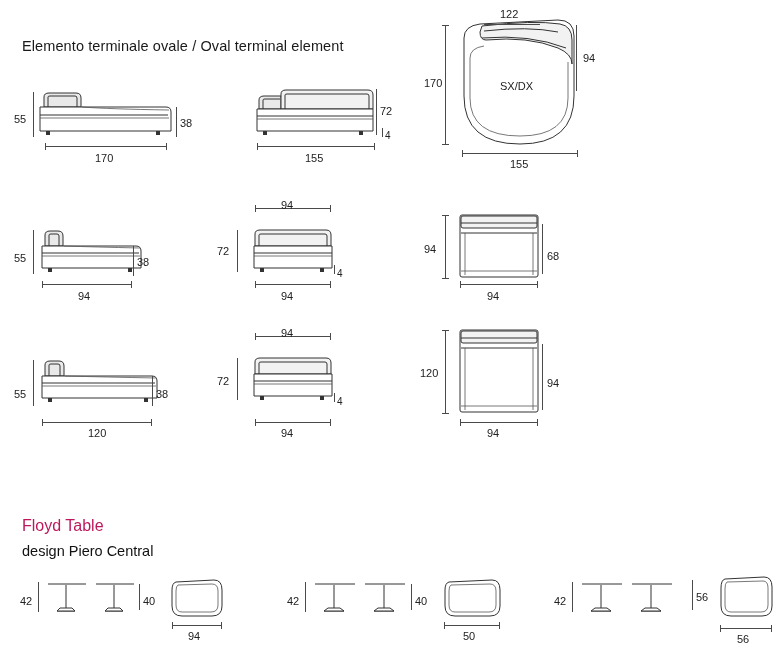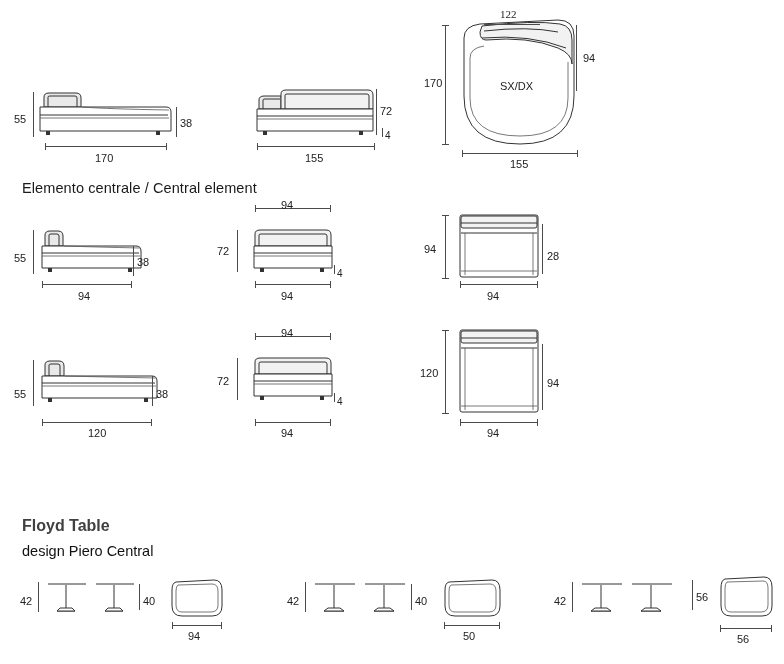--- a/index.html
+++ b/index.html
@@ -14,22 +14,22 @@
   .stage{position:absolute;left:0;top:0;width:784px;height:664px;}
   .abs{position:absolute;}
   .sec-title{
     font-size:14.5px;
     color:#1a1a1a;
     white-space:nowrap;
     letter-spacing:0.1px;
   }
   .prod-title{
     font-size:16px;
-    font-weight:bold;
-    color:#404040;
+    font-weight:normal;
+    color:#be185d;
     white-space:nowrap;
   }
   .prod-sub{
     font-size:14.5px;
     color:#111;
     white-space:nowrap;
   }
   .dim{
     font-size:11px;
     color:#222;
@@ -52,20 +52,21 @@
   .sofa-thin{stroke:#555555;stroke-width:0.8;fill:none;}
   .shade{fill:#e9e9e9;stroke:#333333;stroke-width:1;}
   .shade2{fill:#f2f2f2;stroke:#333333;stroke-width:1;}
   .foot{fill:#333;stroke:none;}
 </style>
 </head>
 <body>
 
 <div class="stage">
 
+  <div class="abs sec-title" style="left:22px;top:38px;">Elemento terminale ovale / Oval terminal element</div>
 
   <div class="abs" style="left:38px;top:85px;">
     <svg width="140" height="60" viewBox="0 0 140 60">
 
       <path class="shade" d="M6,22 L6,12 Q6,8 11,8 L38,8 Q43,8 43,13 L43,22 Z"></path>
       <path class="sofa-line" d="M10,22 L10,12 Q10,11 12,11 L37,11 Q39,11 39,13 L39,22"></path>
 
       <path class="sofa-fill" d="M2,22 L128,22 Q133,22 133,27 L133,46 L2,46 Z"></path>
 
       <path class="sofa-line" d="M2,30 L130,30"></path>
@@ -125,38 +126,37 @@
       <path class="shade2" d="M20,8 Q72,2 98,6 Q110,8 110,22 L110,46 Q110,36 96,30 Q66,18 24,22 Q18,22 18,14 Z"></path>
       <path class="sofa-line" d="M22,13 Q66,8 96,14"></path>
       <path class="sofa-line" d="M20,20 Q68,16 104,30"></path>
 
       <path class="sofa-thin" d="M8,40 Q8,30 22,28"></path>
       <path class="sofa-thin" d="M8,40 L8,80 Q8,118 58,118 Q106,118 106,80 L106,44"></path>
     </svg>
   </div>
 
   <div class="abs hline" style="left:484px;top:24px;width:56px;"></div>
-  <div class="abs dim" style="left:500px;top:8px;font-family:Liberation Serif, serif;">122</div>
+  <div class="abs dim" style="left:500px;top:8px;">122</div>
 
   <div class="abs vline" style="left:445px;top:25px;height:120px;"></div>
   <div class="abs tick" style="left:442px;top:25px;width:7px;height:1px;"></div>
   <div class="abs tick" style="left:442px;top:144px;width:7px;height:1px;"></div>
   <div class="abs dim" style="left:424px;top:77px;">170</div>
 
   <div class="abs vline" style="left:576px;top:25px;height:66px;"></div>
   <div class="abs dim" style="left:583px;top:52px;">94</div>
 
   <div class="abs hline" style="left:462px;top:153px;width:116px;"></div>
   <div class="abs tick" style="left:462px;top:150px;width:1px;height:7px;"></div>
   <div class="abs tick" style="left:577px;top:150px;width:1px;height:7px;"></div>
   <div class="abs dim" style="left:510px;top:158px;">155</div>
 
   <div class="abs lbl" style="left:500px;top:80px;">SX/DX</div>
 
-  <div class="abs sec-title" style="left:22px;top:180px;">Elemento centrale / Central element</div>
 
   <div class="abs" style="left:40px;top:222px;">
     <svg width="110" height="60" viewBox="0 0 110 60">
       <path class="shade" d="M5,24 L5,13 Q5,9 10,9 L18,9 Q23,9 23,14 L23,24 Z"></path>
       <path class="sofa-line" d="M9,24 L9,13 Q9,12 11,12 L17,12 Q19,12 19,14 L19,24"></path>
       <path class="sofa-fill" d="M2,24 L96,24 Q101,24 101,29 L101,46 L2,46 Z"></path>
       <path class="sofa-line" d="M2,31 L99,31"></path>
       <path class="sofa-thin" d="M2,34 L100,34"></path>
       <path class="sofa-thin" d="M24,24 Q55,25 100,26"></path>
       <rect class="foot" x="8" y="46" width="4" height="4"></rect>
@@ -209,21 +209,21 @@
       <path class="sofa-thin" d="M7,20 L7,62"></path>
       <path class="sofa-thin" d="M75,20 L75,62"></path>
       <path class="sofa-thin" d="M3,58 L79,58"></path>
     </svg>
   </div>
   <div class="abs vline" style="left:445px;top:215px;height:64px;"></div>
   <div class="abs tick" style="left:442px;top:215px;width:7px;height:1px;"></div>
   <div class="abs tick" style="left:442px;top:278px;width:7px;height:1px;"></div>
   <div class="abs dim" style="left:424px;top:243px;">94</div>
   <div class="abs vline" style="left:542px;top:224px;height:50px;"></div>
-  <div class="abs dim" style="left:547px;top:250px;">28</div>
+  <div class="abs dim" style="left:547px;top:250px;">68</div>
   <div class="abs hline" style="left:460px;top:284px;width:78px;"></div>
   <div class="abs tick" style="left:460px;top:281px;width:1px;height:7px;"></div>
   <div class="abs tick" style="left:537px;top:281px;width:1px;height:7px;"></div>
   <div class="abs dim" style="left:487px;top:290px;">94</div>
 
   <div class="abs" style="left:40px;top:350px;">
     <svg width="130" height="62" viewBox="0 0 130 62">
       <path class="shade" d="M5,26 L5,15 Q5,11 10,11 L19,11 Q24,11 24,16 L24,26 Z"></path>
       <path class="sofa-line" d="M9,26 L9,15 Q9,14 11,14 L18,14 Q20,14 20,16 L20,26"></path>
       <path class="sofa-fill" d="M2,26 L112,26 Q117,26 117,31 L117,48 L2,48 Z"></path>

